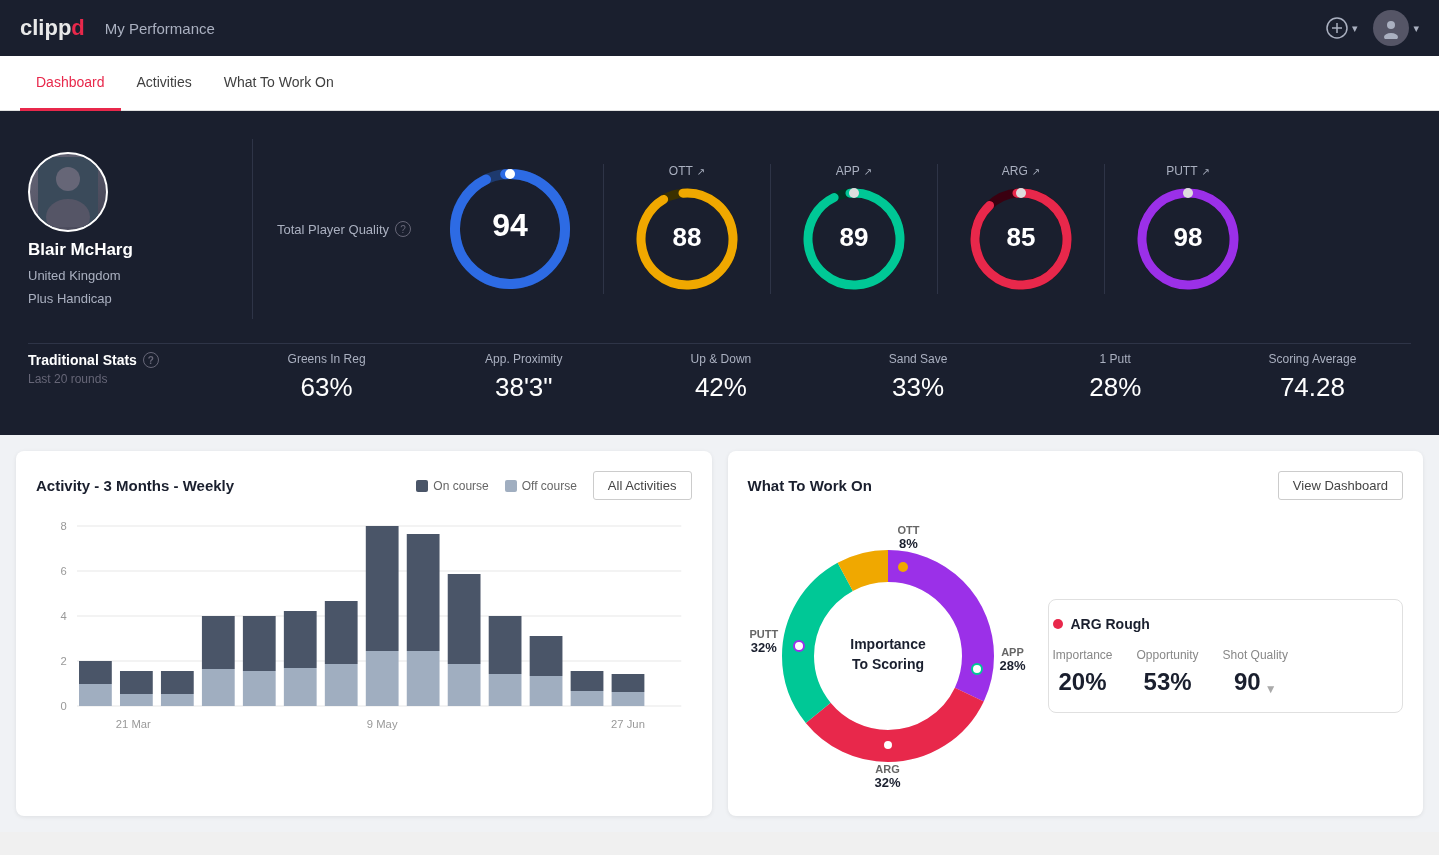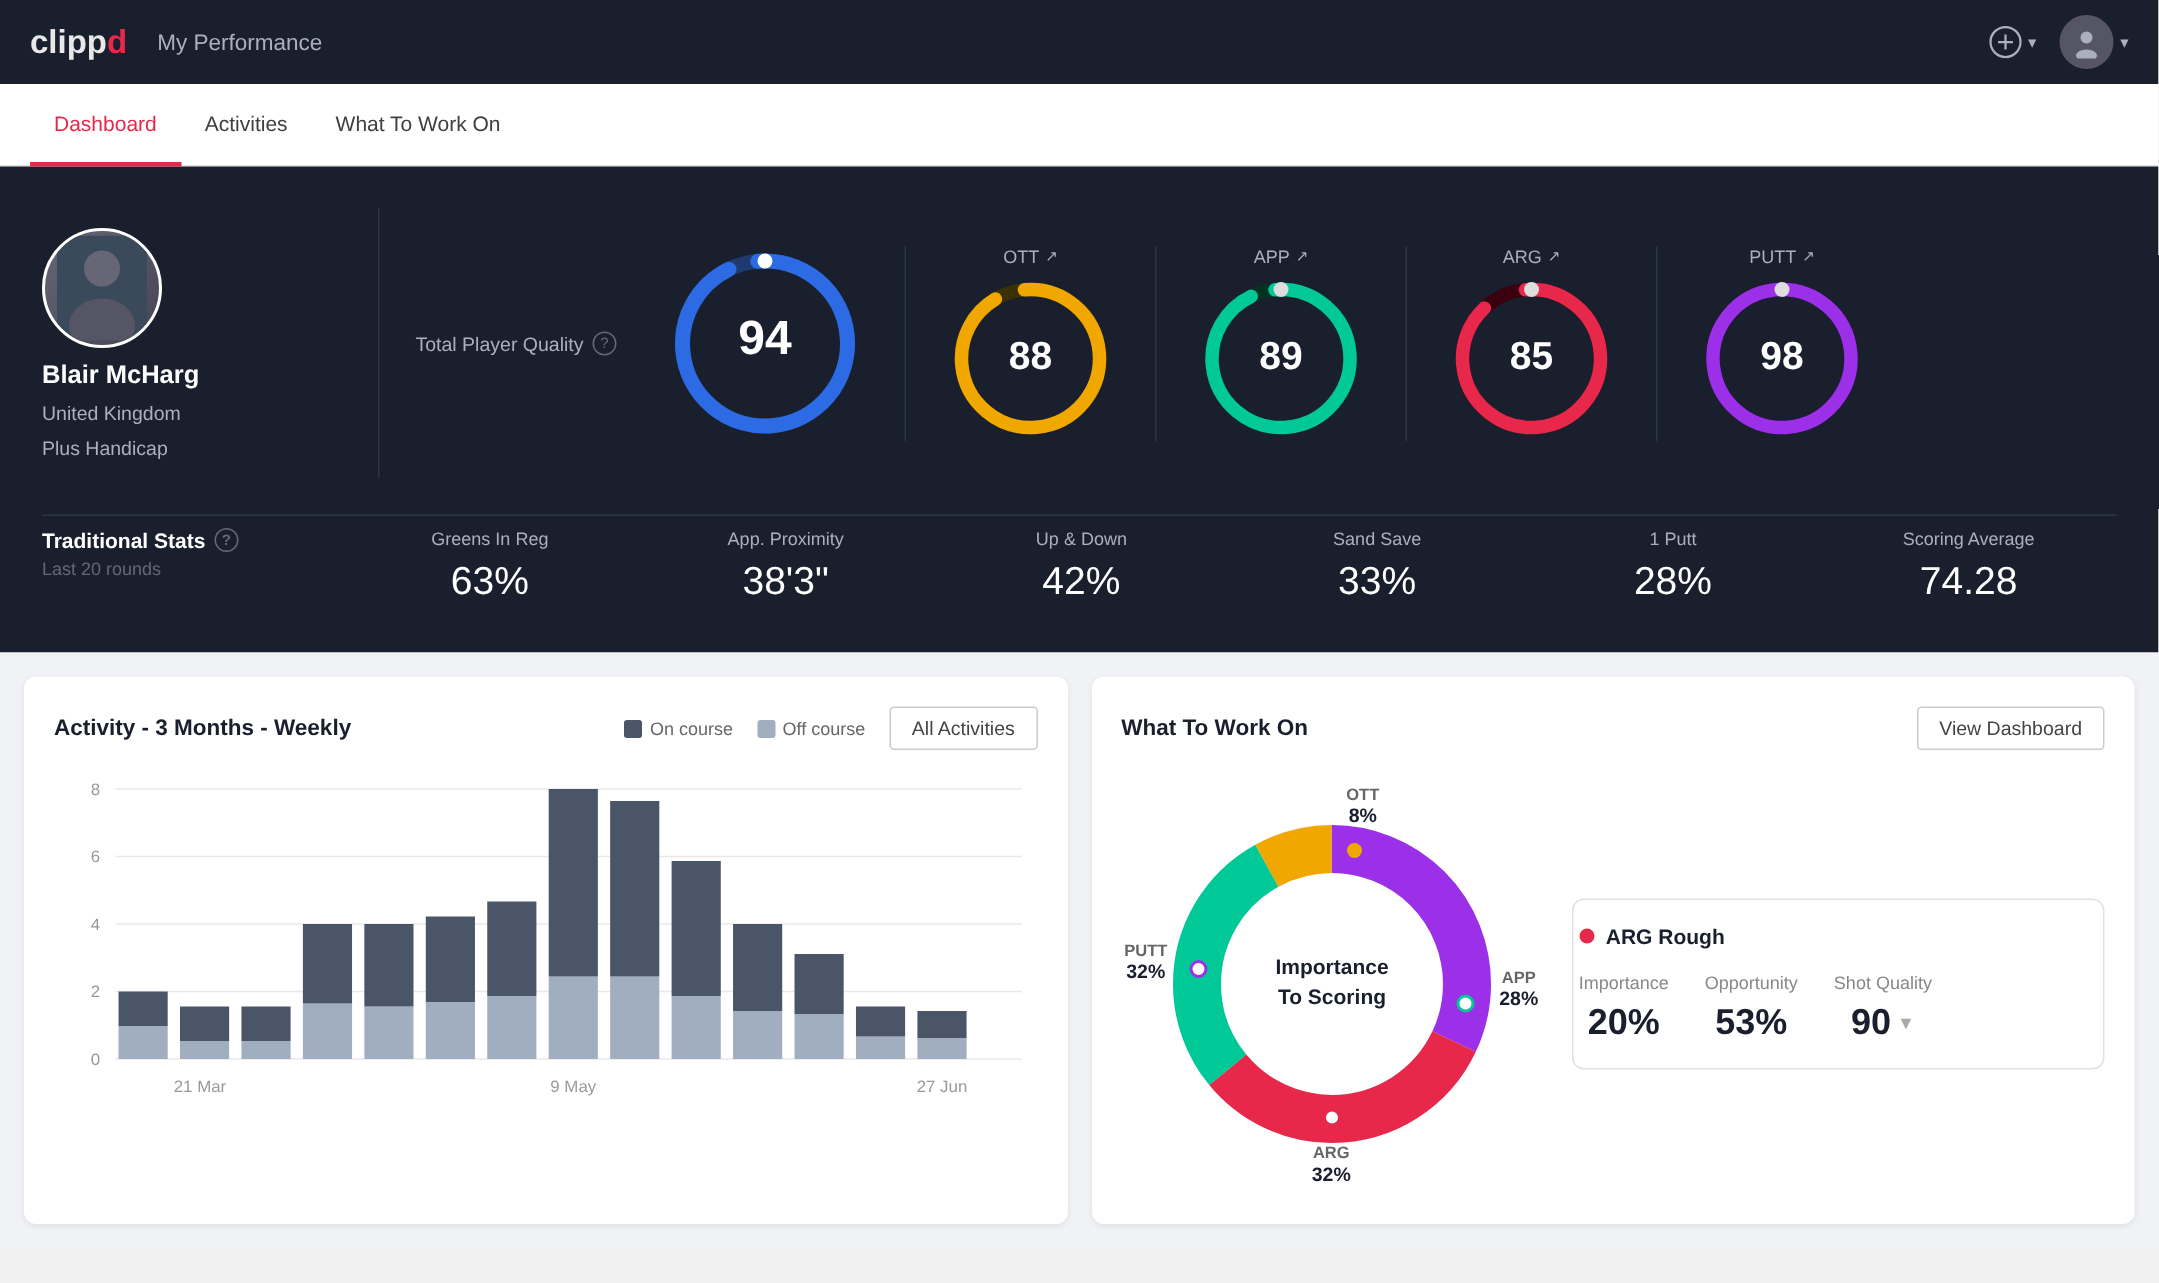--- a/index.html
+++ b/index.html
@@ -276,21 +276,21 @@
     }
     .arg-metrics {
       display: flex;
       gap: 24px;
     }
     .arg-metric { text-align: center; }
     .arg-metric-label { font-size: 12px; color: #888; margin-bottom: 6px; }
     .arg-metric-value { font-size: 24px; font-weight: 700; color: #1a1f2e; }
     .shot-quality-badge {
       display: inline-flex;
-      align-items: center;
+      align-items: flex-end;
       gap: 4px;
       font-size: 24px;
       font-weight: 700;
       color: #1a1f2e;
     }
     .sq-arrow {
       font-size: 12px;
       color: #aaa;
     }
   </style>

